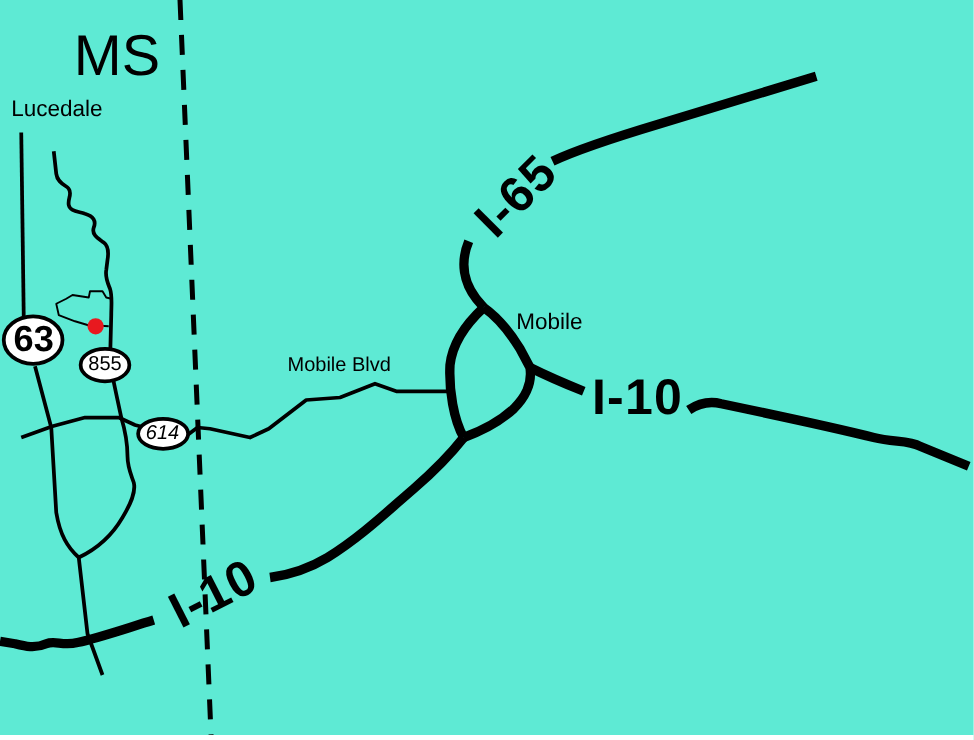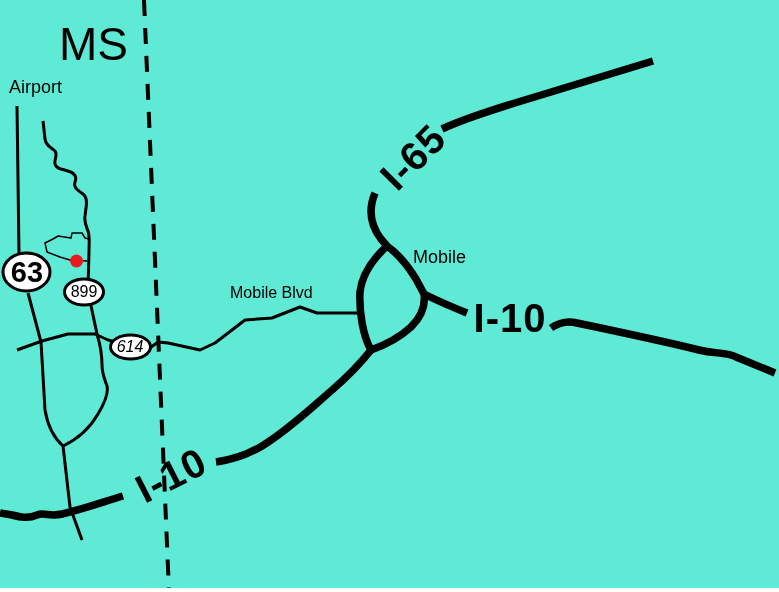--- a/index.html
+++ b/index.html
@@ -56,26 +56,26 @@
       <ellipse cx="26.5" cy="272" rx="23.5" ry="19"></ellipse>
       <ellipse cx="84" cy="292" rx="19.5" ry="13"></ellipse>
       <ellipse cx="130.5" cy="347" rx="20" ry="12"></ellipse>
     </g>
 
     <circle cx="76.5" cy="261" r="6.5" fill="#e8191f"></circle>
   </svg>
 
   <div class="lbl lbl-state" style="left:59px;top:21px;">MS</div>
 
-  <div class="lbl lbl-city" style="left:9px;top:78px;">Airport</div>
+  <div class="lbl lbl-city" style="left:9px;top:78px;">Lucedale</div>
   <div class="lbl lbl-city" style="left:413px;top:248px;text-align:center;">Mobile</div>
 
   <div class="lbl lbl-street" style="left:230px;top:285px;">Mobile Blvd</div>
 
   <div class="lbl lbl-hwy rot45" style="left:413px;top:157px;">I-65</div>
   <div class="lbl lbl-hwy centered" style="left:510px;top:318px;">I-10</div>
   <div class="lbl lbl-hwy rot27" style="left:171px;top:475px;">I-10</div>
 
   <div class="lbl lbl-shield-big centered" style="left:27px;top:272px;">63</div>
-  <div class="lbl lbl-shield centered" style="left:84px;top:292px;">899</div>
+  <div class="lbl lbl-shield centered" style="left:84px;top:292px;">855</div>
   <div class="lbl lbl-shield centered" style="left:130px;top:347px;font-style:italic;">614</div>
 
 </div>
 
 </body></html>

